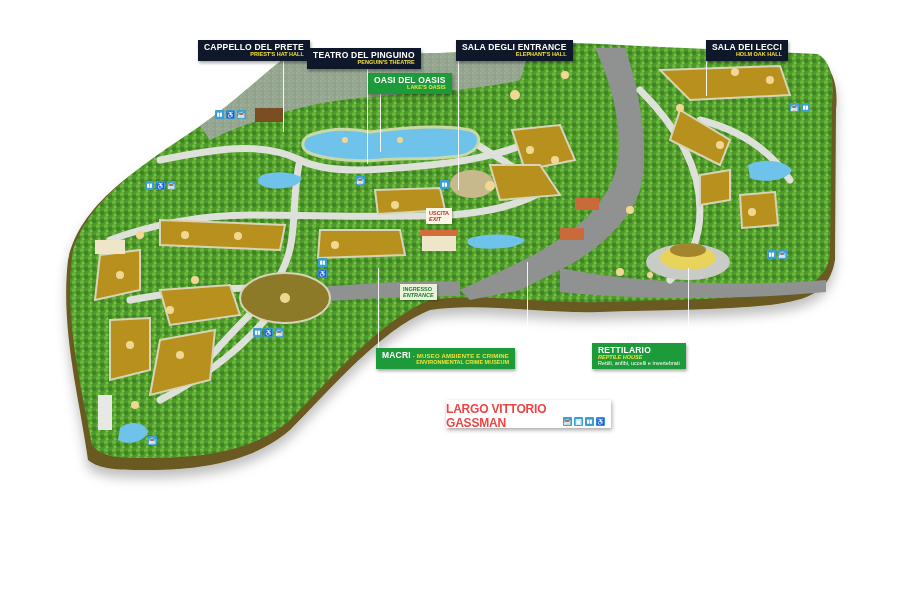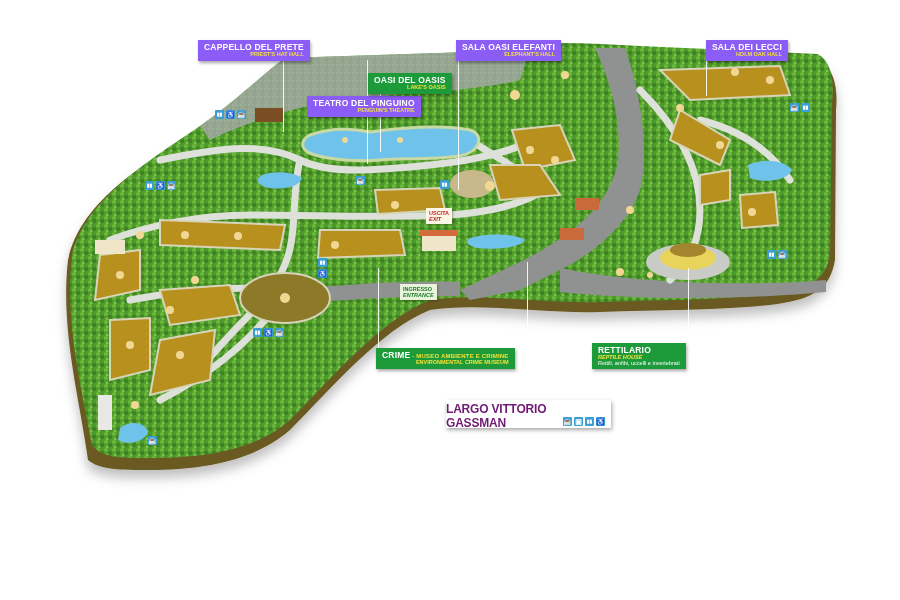--- a/index.html
+++ b/index.html
@@ -1,27 +1,27 @@
 <!DOCTYPE html>
 <html><head>
 <meta charset="utf-8">
 <style>
   html,body{margin:0;padding:0;background:#ffffff;}
   body{width:900px;height:600px;position:relative;overflow:hidden;font-family:"Liberation Sans",sans-serif;}
   #map-canvas{position:absolute;left:0;top:0;width:900px;height:600px;}
   .label{position:absolute;box-shadow:1px 2px 3px rgba(0,0,0,0.35);padding:3px 6px 3px 6px;line-height:1.05;text-align:right;}
   .label .t{display:block;font-weight:bold;font-size:8.5px;color:#ffffff;letter-spacing:0.2px;}
   .label .s{display:block;font-size:5.5px;color:#f3e13a;font-weight:bold;}
-  .orange{background:#8b5cf6;}
+  .orange{background:#0f172a;}
   .green{background:#1d9a3a;}
   .label.left{text-align:left;}
   .label .d{display:block;font-size:5.5px;color:#ffffff;}
   .leader{position:absolute;width:1px;background:#ffffff;opacity:0.9;}
   .gassman{position:absolute;left:446px;top:400px;width:165px;height:28px;background:#ffffff;box-shadow:1px 2px 4px rgba(0,0,0,0.35);}
-  .gassman .t{position:absolute;right:6px;top:2px;font-weight:bold;font-size:12px;color:#701a75;letter-spacing:-0.2px;}
+  .gassman .t{position:absolute;right:6px;top:2px;font-weight:bold;font-size:12px;color:#ef4444;letter-spacing:-0.2px;}
   .gassman .icons{position:absolute;right:6px;bottom:2px;display:flex;gap:2px;}
   .svc{width:9px;height:9px;background:#3a9fd6;color:#fff;font-size:7px;line-height:9px;text-align:center;border-radius:1px;font-weight:bold;}
   .small-label{position:absolute;padding:2px 3px;font-weight:bold;font-size:5.5px;line-height:1.1;box-shadow:1px 1px 2px rgba(0,0,0,0.3);}
   .exit{background:#fdf7e6;color:#c0282d;}
   .entr{background:#e8f3da;color:#1d7a2a;}
   .map-icons{position:absolute;display:flex;gap:2px;}
 </style>
 </head>
 <body>
 
@@ -147,38 +147,38 @@
 <div class="leader" style="left:458px;top:60px;height:130px;"></div>
 <div class="leader" style="left:706px;top:60px;height:36px;"></div>
 <div class="leader" style="left:378px;top:268px;height:80px;"></div>
 <div class="leader" style="left:688px;top:268px;height:76px;"></div>
 <div class="leader" style="left:527px;top:262px;height:140px;"></div>
 
 <div class="label orange" style="left:198px;top:40px;">
   <span class="t">CAPPELLO DEL PRETE</span>
   <span class="s">PRIEST'S HAT HALL</span>
 </div>
-<div class="label orange" style="left:307px;top:48px;margin-top:48px;">
+<div class="label orange" style="left:307px;top:48px;">
   <span class="t">TEATRO DEL PINGUINO</span>
   <span class="s">PENGUIN'S THEATRE</span>
 </div>
 <div class="label green" style="left:368px;top:73px;">
   <span class="t">OASI DEL OASIS</span>
   <span class="s">LAKE'S OASIS</span>
 </div>
 <div class="label orange" style="left:456px;top:40px;">
-  <span class="t">SALA OASI ELEFANTI</span>
+  <span class="t">SALA DEGLI ENTRANCE</span>
   <span class="s">ELEPHANT'S HALL</span>
 </div>
 <div class="label orange" style="left:706px;top:40px;text-align:right;">
   <span class="t">SALA DEI LECCI</span>
   <span class="s">HOLM OAK HALL</span>
 </div>
 <div class="label green left" style="left:376px;top:348px;">
-  <span class="t"><span>CRIME</span><span style="color:#f3e13a;font-size:6px;"> - MUSEO AMBIENTE E CRIMINE</span></span>
+  <span class="t"><span>MACRI</span><span style="color:#f3e13a;font-size:6px;"> - MUSEO AMBIENTE E CRIMINE</span></span>
   <span class="s" style="text-align:right;">ENVIRONMENTAL CRIME MUSEUM</span>
 </div>
 <div class="label green left" style="left:592px;top:343px;">
   <span class="t">RETTILARIO</span>
   <span class="s" style="font-style:italic;">REPTILE HOUSE</span>
   <span class="d">Rettili, anfibi, uccelli e invertebrati</span>
 </div>
 
 <div class="small-label exit" style="left:426px;top:208px;">
   <span style="display:block;">USCITA</span>

